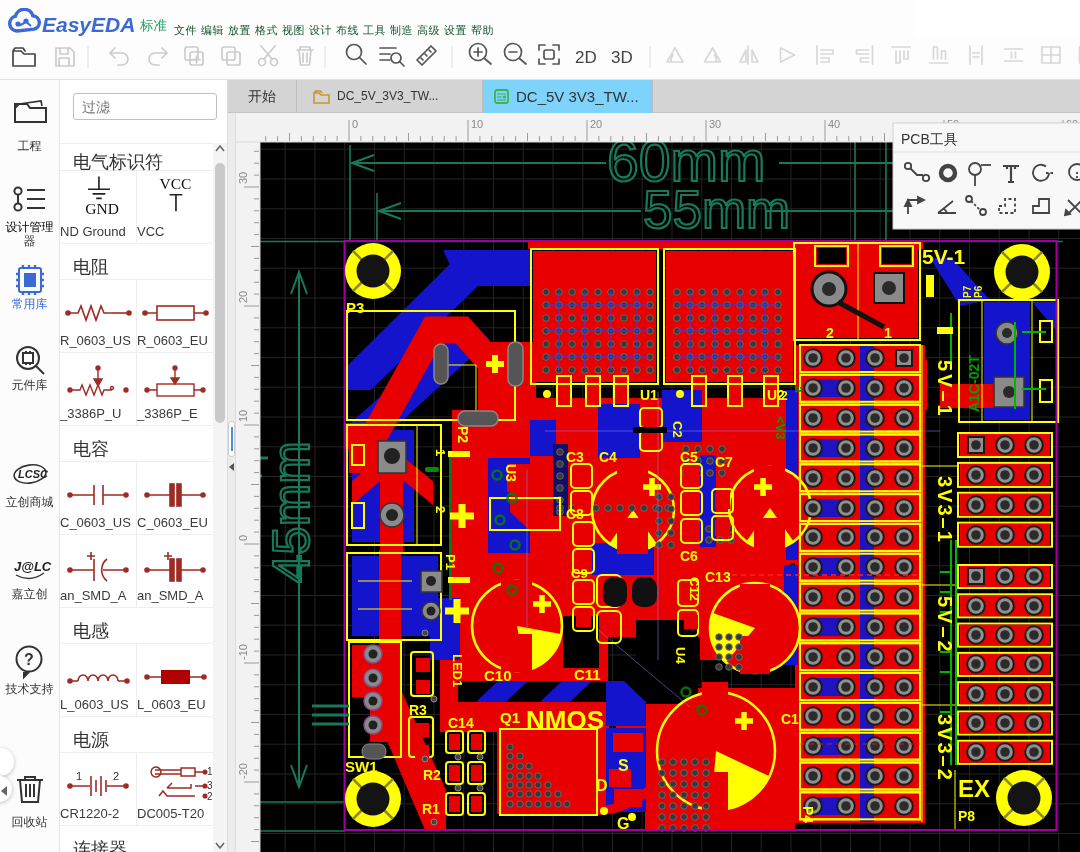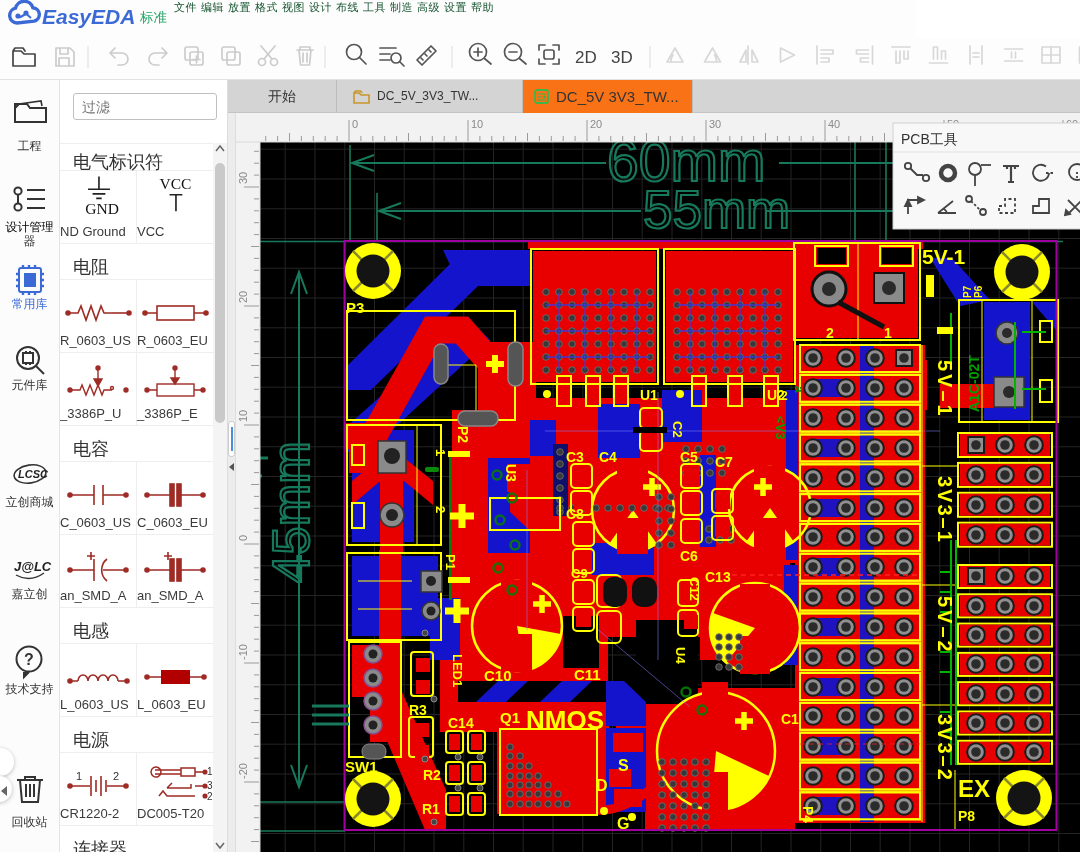--- a/index.html
+++ b/index.html
@@ -1,16 +1,16 @@
 <!DOCTYPE html>
 <html><head><meta charset="utf-8">
 <style>
 *{margin:0;padding:0;box-sizing:border-box}
 body{width:1080px;height:852px;overflow:hidden;font-family:"Liberation Sans",sans-serif;background:#fff;position:relative}
-.menubar{position:absolute;left:0;top:0;width:916px;height:38px;background:#fdfdfd;display:flex;align-items:flex-start}
+.menubar{position:absolute;left:0;top:0;width:916px;height:38px;background:#fdfdfd;display:flex;align-items:flex-end}
 .menu{font-size:11px;color:#14532d;margin:0 2px;letter-spacing:0.5px}
 .toolbar{position:absolute;left:0;top:38px;width:1080px;height:42px;background:#fdfdfd;border-bottom:1px solid #e2e2e2}
 .sidebar{position:absolute;left:0;top:80px;width:60px;height:772px;background:#fcfcfc;border-right:1px solid #e4e4e4}
 .sideitem{position:absolute;left:0;width:59px;text-align:center;color:#333;font-size:12px}
 .libpanel{position:absolute;left:60px;top:80px;width:168px;height:772px;background:#fff;border-right:1px solid #ddd;overflow:hidden}
 .strip{position:absolute;left:228px;top:113px;width:8px;height:739px;background:#ececec;border-right:1px solid #ddd}
 .tabs{position:absolute;left:228px;top:80px;width:852px;height:33px;background:#d4d4d4;border-bottom:1px solid #c4c4c4;display:flex}
 .tab{height:33px;line-height:33px;font-size:14px;color:#333;padding:0 14px;border-right:1px solid #bdbdbd;display:flex;align-items:center;white-space:nowrap}
 .sechead{font-size:18px;color:#333;height:36px;padding:11px 13px 0;border-bottom:1px solid #eee}.sechead.first{height:28px;padding-top:6px}
 .cellrow{display:flex;border-bottom:1px solid #eee}
@@ -374,28 +374,28 @@
       </div>
     </div>
     <div class="sechead">连接器</div>
     <div class="scroll"><svg width="14" height="709">
         <path d="M3,8 l4,-5 4,5" stroke="#666" fill="none" stroke-width="1.5"></path>
         <rect x="2" y="20" width="10" height="260" rx="5" fill="#c9c9c9"></rect>
         <path d="M3,700 l4,5 4,-5" stroke="#666" fill="none" stroke-width="1.5"></path>
       </svg></div>
   </div>
 <div class="tabs">
-    <div class="tab" style="padding:0 40px">开始</div>
+    <div class="tab" style="padding:0 20px">开始</div>
     <div class="tab" style="width:186px;padding:0 12px 0 16px;font-size:12px">
       <svg width="17" height="15" viewBox="0 0 17 15" style="margin-right:7px">
         <path d="M1,14 V4 h5 l2,2 h8 v8 z M1,4 l1.5,-2 h5 l1.5,2" fill="none" stroke="#c8962a" stroke-width="1.6"></path>
       </svg>
       <span style="overflow:hidden;text-overflow:ellipsis;max-width:150px">DC_5V_3V3_TW...</span>
     </div>
-    <div class="tab" style="width:170px;background:#f97316;border-right:1px solid #bdbdbd;padding:0 8px 0 11px;font-size:15px">
+    <div class="tab" style="width:170px;background:#7dd3fc;border-right:1px solid #bdbdbd;padding:0 8px 0 11px;font-size:15px">
       <svg width="15" height="15" viewBox="0 0 15 15" style="margin-right:7px">
         <rect x="1" y="1" width="13" height="13" rx="2" fill="none" stroke="#3cb54a" stroke-width="1.8"></rect>
         <path d="M3,5 h9 M3,8 h5 M3,11 h9" stroke="#3cb54a" stroke-width="1.2"></path>
         <circle cx="10.5" cy="8" r="1.6" fill="#3cb54a"></circle>
       </svg>
       <span style="overflow:hidden;text-overflow:ellipsis;max-width:140px">DC_5V 3V3_TW...</span>
     </div>
   </div>
 <div class="strip">
     <div style="position:absolute;left:0px;top:308px;width:7px;height:36px;background:#fff;border:1px solid #ccc;border-radius:3px"></div>

